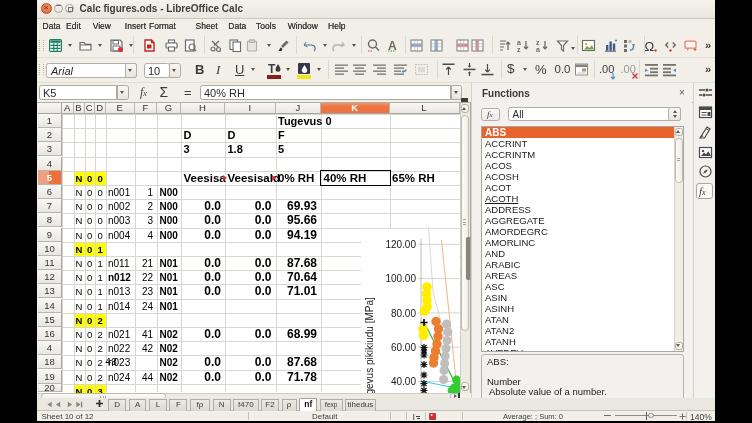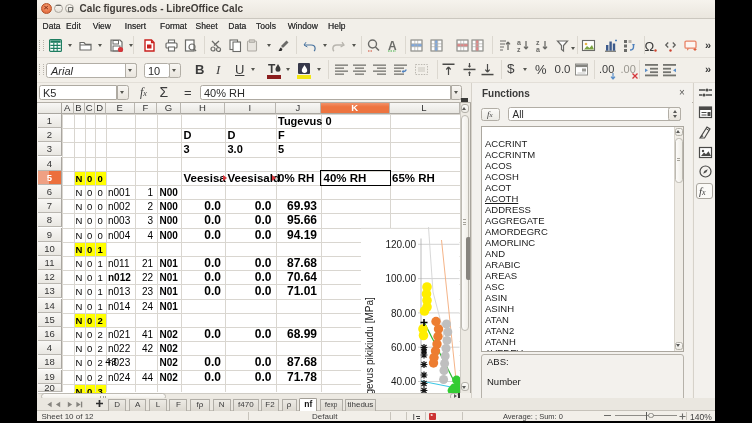--- a/index.html
+++ b/index.html
@@ -18,21 +18,21 @@
 <div class="ab" style="left:17px;top:4px;width:9px;height:9px;border-radius:50%;background:linear-gradient(#f8f6f1,#e6e2da);border:1px solid #aaa69e;box-sizing:border-box;"></div>
 <div class="ab" style="left:19.3px;top:5.2px;width:4.5px;height:1.2px;background:#6e6e6a;"></div>
 <div class="ab" style="left:28px;top:4px;width:9px;height:9px;border-radius:50%;background:linear-gradient(#f8f6f1,#e6e2da);border:1px solid #aaa69e;box-sizing:border-box;"></div>
 <div class="ab" style="left:30.7px;top:6.7px;width:3.2px;height:3.2px;border:1px solid #6e6e6a;border-radius:0.5px;"></div>
 <div class="ab" style="left:42.6px;top:3px;font-size:10px;font-weight:bold;color:#403c38;">Calc figures.ods - LibreOffice Calc</div>
 
 <div class="ab" style="left:5.6px;top:21px;font-size:8.5px;color:#3a3a3a;text-shadow:0 0 0.45px #3a3a3a;">Data</div>
 <div class="ab" style="left:29.1px;top:21px;font-size:8.5px;color:#3a3a3a;text-shadow:0 0 0.45px #3a3a3a;">Edit</div>
 <div class="ab" style="left:55.7px;top:21px;font-size:8.5px;color:#3a3a3a;text-shadow:0 0 0.45px #3a3a3a;">View</div>
 <div class="ab" style="left:87.8px;top:21px;font-size:8.5px;color:#3a3a3a;text-shadow:0 0 0.45px #3a3a3a;">Insert</div>
-<div class="ab" style="left:123px;top:21px;font-size:8.5px;color:#3a3a3a;text-shadow:0 0 0.45px #3a3a3a;">Format</div>
+<div class="ab" style="left:106px;top:21px;font-size:8.5px;color:#3a3a3a;text-shadow:0 0 0.45px #3a3a3a;padding-left:6px;">Format</div>
 <div class="ab" style="left:158.5px;top:21px;font-size:8.5px;color:#3a3a3a;text-shadow:0 0 0.45px #3a3a3a;">Sheet</div>
 <div class="ab" style="left:191.3px;top:21px;font-size:8.5px;color:#3a3a3a;text-shadow:0 0 0.45px #3a3a3a;">Data</div>
 <div class="ab" style="left:219.1px;top:21px;font-size:8.5px;color:#3a3a3a;text-shadow:0 0 0.45px #3a3a3a;">Tools</div>
 <div class="ab" style="left:250.7px;top:21px;font-size:8.5px;color:#3a3a3a;text-shadow:0 0 0.45px #3a3a3a;">Window</div>
 <div class="ab" style="left:291.1px;top:21px;font-size:8.5px;color:#3a3a3a;text-shadow:0 0 0.45px #3a3a3a;">Help</div>
 <div class="ab" style="left:0;top:32px;width:678px;height:25px;border-bottom:1px solid #e3dfd8;"></div>
 <div class="ab" style="left:2px;top:40px;width:3px;height:11px;border-left:1px dotted #b8b4ac;border-right:1px dotted #b8b4ac;"></div>
 <svg class="ab" style="left:12.0px;top:39px" width="13" height="13" viewBox="0 0 13 13">
       <rect x="0.6" y="0.6" width="11.8" height="11.8" rx="1" fill="#fff" stroke="#1e7d60" stroke-width="1.2"></rect>
       <rect x="1.4" y="1.4" width="10.2" height="2.4" fill="#1e7d60"></rect>
@@ -375,21 +375,21 @@
       <div class="ab" style="left:24px;top:223.89999999999998px;width:397.5px;height:1px;background:#d9d6d0;"></div>
       <div class="ab" style="left:24px;top:238.1px;width:397.5px;height:1px;background:#d9d6d0;"></div>
       <div class="ab" style="left:24px;top:252.29999999999998px;width:397.5px;height:1px;background:#d9d6d0;"></div>
       <div class="ab" style="left:24px;top:266.5px;width:397.5px;height:1px;background:#d9d6d0;"></div>
       <div class="ab" style="left:24px;top:280.7px;width:397.5px;height:1px;background:#d9d6d0;"></div>
       <div class="ab" style="font-size:11px;font-weight:bold;left:240.0px;top:10.9px;height:14.2px;line-height:15.2px;color:#000;white-space:nowrap;">Tugevus 0</div>
       <div class="ab" style="font-size:11px;font-weight:bold;left:145.5px;top:25.1px;height:14.2px;line-height:15.2px;color:#000;white-space:nowrap;">D</div>
       <div class="ab" style="font-size:11px;font-weight:bold;left:189.5px;top:25.1px;height:14.2px;line-height:15.2px;color:#000;white-space:nowrap;">D</div>
       <div class="ab" style="font-size:11px;font-weight:bold;left:240.0px;top:25.1px;height:14.2px;line-height:15.2px;color:#000;white-space:nowrap;">F</div>
       <div class="ab" style="font-size:11px;font-weight:bold;left:145.5px;top:39.3px;height:14.2px;line-height:15.2px;color:#000;white-space:nowrap;">3</div>
-      <div class="ab" style="font-size:11px;font-weight:bold;left:189.5px;top:39.3px;height:14.2px;line-height:15.2px;color:#000;white-space:nowrap;">3.0</div>
+      <div class="ab" style="font-size:11px;font-weight:bold;left:189.5px;top:39.3px;height:14.2px;line-height:15.2px;color:#000;white-space:nowrap;">1.8</div>
       <div class="ab" style="font-size:11px;font-weight:bold;left:240.0px;top:39.3px;height:14.2px;line-height:15.2px;color:#000;white-space:nowrap;">5</div>
       <div class="ab" style="font-size:9.5px;font-weight:bold;left:35.5px;width:11.0px;text-align:center;top:67.7px;height:14.2px;line-height:15.2px;color:#000;white-space:nowrap;">N</div>
       <div class="ab" style="font-size:9.5px;font-weight:bold;left:46.5px;width:10.5px;text-align:center;top:67.7px;height:14.2px;line-height:15.2px;color:#000;white-space:nowrap;">0</div>
       <div class="ab" style="font-size:9.5px;font-weight:bold;left:57px;width:10.5px;text-align:center;top:67.7px;height:14.2px;line-height:15.2px;color:#000;white-space:nowrap;">0</div>
       <div class="ab" style="font-size:11.5px;font-weight:bold;left:145.5px;top:67.7px;height:14.2px;line-height:15.2px;color:#000;white-space:nowrap;">Veesisa</div>
       <div class="ab" style="font-size:11.5px;font-weight:bold;left:189.5px;top:67.7px;height:14.2px;line-height:15.2px;color:#000;white-space:nowrap;">Veesisald</div>
       <div class="ab" style="font-size:11.5px;font-weight:bold;left:240.0px;top:67.7px;height:14.2px;line-height:15.2px;color:#000;white-space:nowrap;">0% RH</div>
       <div class="ab" style="font-size:11.5px;font-weight:bold;left:285.5px;top:67.7px;height:14.2px;line-height:15.2px;color:#000;white-space:nowrap;">40% RH</div>
       <div class="ab" style="font-size:11.5px;font-weight:bold;left:354.0px;top:67.7px;height:14.2px;line-height:15.2px;color:#000;white-space:nowrap;">65% RH</div>
       <svg class="ab" style="left:184.5px;top:72.2px" width="4" height="6" viewBox="0 0 4 6">
@@ -593,20 +593,21 @@
 <div class="ab" style="left:445px;top:87.5px;font-size:10px;font-weight:bold;color:#3a3a3a;">Functions</div>
 <div class="ab" style="left:642px;top:87px;font-size:10px;color:#5a5a58;">×</div>
 <div class="ab" style="left:444px;top:107.5px;width:19px;height:13.5px;background:linear-gradient(#fbfaf7,#ecebe6);border:1px solid #b2aea6;border-radius:2.5px;box-sizing:border-box;"></div>
 <div class="ab" style="left:450px;top:108.5px;font-size:9px;font-style:italic;font-family:'Liberation Serif',serif;color:#3c3c3c;">f<span style="font-size:7px;">x</span></div>
 <div class="ab" style="left:471px;top:107px;width:173px;height:14px;background:#fff;border:1px solid #b2aea6;border-radius:2.5px;box-sizing:border-box;"></div>
 <div class="ab" style="left:475.5px;top:108.5px;font-size:10px;color:#2b2b2b;">All</div>
 <div class="ab" style="left:631px;top:107px;width:13px;height:14px;background:linear-gradient(#f8f6f2,#e9e5de);border:1px solid #b2aea6;border-radius:2.5px;box-sizing:border-box;"></div>
 <div class="ab" style="left:635.5px;top:109.5px;width:0;height:0;border-left:2.4px solid transparent;border-right:2.4px solid transparent;border-bottom:3.4px solid #5a5a58;"></div>
 <div class="ab" style="left:635.5px;top:115px;width:0;height:0;border-left:2.4px solid transparent;border-right:2.4px solid transparent;border-top:3.4px solid #5a5a58;"></div>
 <div class="ab" style="left:444px;top:125.6px;width:203px;height:226.7px;background:#fff;border:1px solid #aba79f;box-sizing:border-box;overflow:hidden;">
+      <div class="ab" style="left:0;top:0;width:100%;height:11.0px;background:#e8622d;color:#fff;font-size:10px;font-weight:bold;line-height:11.0px;padding-left:3px;box-sizing:border-box;">ABS</div>
       <div class="ab" style="left:3px;top:11.0px;height:11.0px;font-size:9.5px;color:#1a1a1a;line-height:12.0px;">ACCRINT</div>
       <div class="ab" style="left:3px;top:22.0px;height:11.0px;font-size:9.5px;color:#1a1a1a;line-height:12.0px;">ACCRINTM</div>
       <div class="ab" style="left:3px;top:33.0px;height:11.0px;font-size:9.5px;color:#1a1a1a;line-height:12.0px;">ACOS</div>
       <div class="ab" style="left:3px;top:44.0px;height:11.0px;font-size:9.5px;color:#1a1a1a;line-height:12.0px;">ACOSH</div>
       <div class="ab" style="left:3px;top:55.0px;height:11.0px;font-size:9.5px;color:#1a1a1a;line-height:12.0px;">ACOT</div>
       <div class="ab" style="left:3px;top:66.0px;height:11.0px;font-size:9.5px;color:#1a1a1a;line-height:12.0px;text-decoration:underline;">ACOTH</div>
       <div class="ab" style="left:3px;top:77.0px;height:11.0px;font-size:9.5px;color:#1a1a1a;line-height:12.0px;">ADDRESS</div>
       <div class="ab" style="left:3px;top:88.0px;height:11.0px;font-size:9.5px;color:#1a1a1a;line-height:12.0px;">AGGREGATE</div>
       <div class="ab" style="left:3px;top:99.0px;height:11.0px;font-size:9.5px;color:#1a1a1a;line-height:12.0px;">AMORDEGRC</div>
       <div class="ab" style="left:3px;top:110.0px;height:11.0px;font-size:9.5px;color:#1a1a1a;line-height:12.0px;">AMORLINC</div>
@@ -625,20 +626,21 @@
       <div class="ab" style="right:2.7px;top:3.8px;width:0;height:0;border-left:2.2px solid transparent;border-right:2.2px solid transparent;border-bottom:3px solid #5a5a58;"></div>
       <div class="ab" style="right:0.5px;top:11px;width:8px;height:45px;background:linear-gradient(90deg,#fcfbf9,#efede7);border:1px solid #bdbab2;border-radius:3.5px;box-sizing:border-box;"></div>
       <div class="ab" style="right:3px;top:31px;width:3px;height:1px;background:#a5a29a;"></div>
       <div class="ab" style="right:3px;top:33.5px;width:3px;height:1px;background:#a5a29a;"></div>
       <div class="ab" style="right:0.5px;bottom:1px;width:8px;height:8px;background:linear-gradient(#fbfaf7,#eceae4);border:1px solid #b5b2aa;border-radius:2.5px;box-sizing:border-box;"></div>
       <div class="ab" style="right:2.7px;bottom:3.8px;width:0;height:0;border-left:2.2px solid transparent;border-right:2.2px solid transparent;border-top:3px solid #5a5a58;"></div>
     </div>
 <div class="ab" style="left:444px;top:353.5px;width:203px;height:51px;border:1px solid #b6b2aa;border-radius:3px;box-sizing:border-box;"></div>
 <div class="ab" style="left:450px;top:356px;font-size:9.5px;color:#1a1a1a;">ABS:</div>
 <div class="ab" style="left:450px;top:375.5px;font-size:9.5px;color:#1a1a1a;">Number</div>
+<div class="ab" style="left:452px;top:385.5px;font-size:9.5px;color:#1a1a1a;">Absolute value of a number.</div>
 <div class="ab" style="left:656.2px;top:83px;width:21.8px;height:328px;background:#f3f1ed;border-left:1px solid #d6d2ca;box-sizing:border-box;"></div>
 <svg class="ab" style="left:661.5px;top:87.5px" width="13" height="9" viewBox="0 0 13 9">
       <circle cx="8" cy="2" r="1.6" fill="#4a4a48"></circle>
       <path d="M0 2h6M10 2h3M0 7h3M7 7h6" stroke="#4a4a48" stroke-width="1.3"></path>
       <circle cx="5" cy="7" r="1.6" fill="#4a4a48"></circle>
     </svg>
 <svg class="ab" style="left:661.5px;top:106px" width="13" height="13" viewBox="0 0 13 13">
       <rect x="0.5" y="1" width="12" height="10.5" fill="#fff" stroke="#4a4a48" stroke-width="1.2"></rect>
       <rect x="0.5" y="1" width="12" height="3" fill="#4a4a48"></rect>
       <path d="M2.5 6.5h5M2.5 9h5" stroke="#4a4a48" stroke-width="1"></path>

